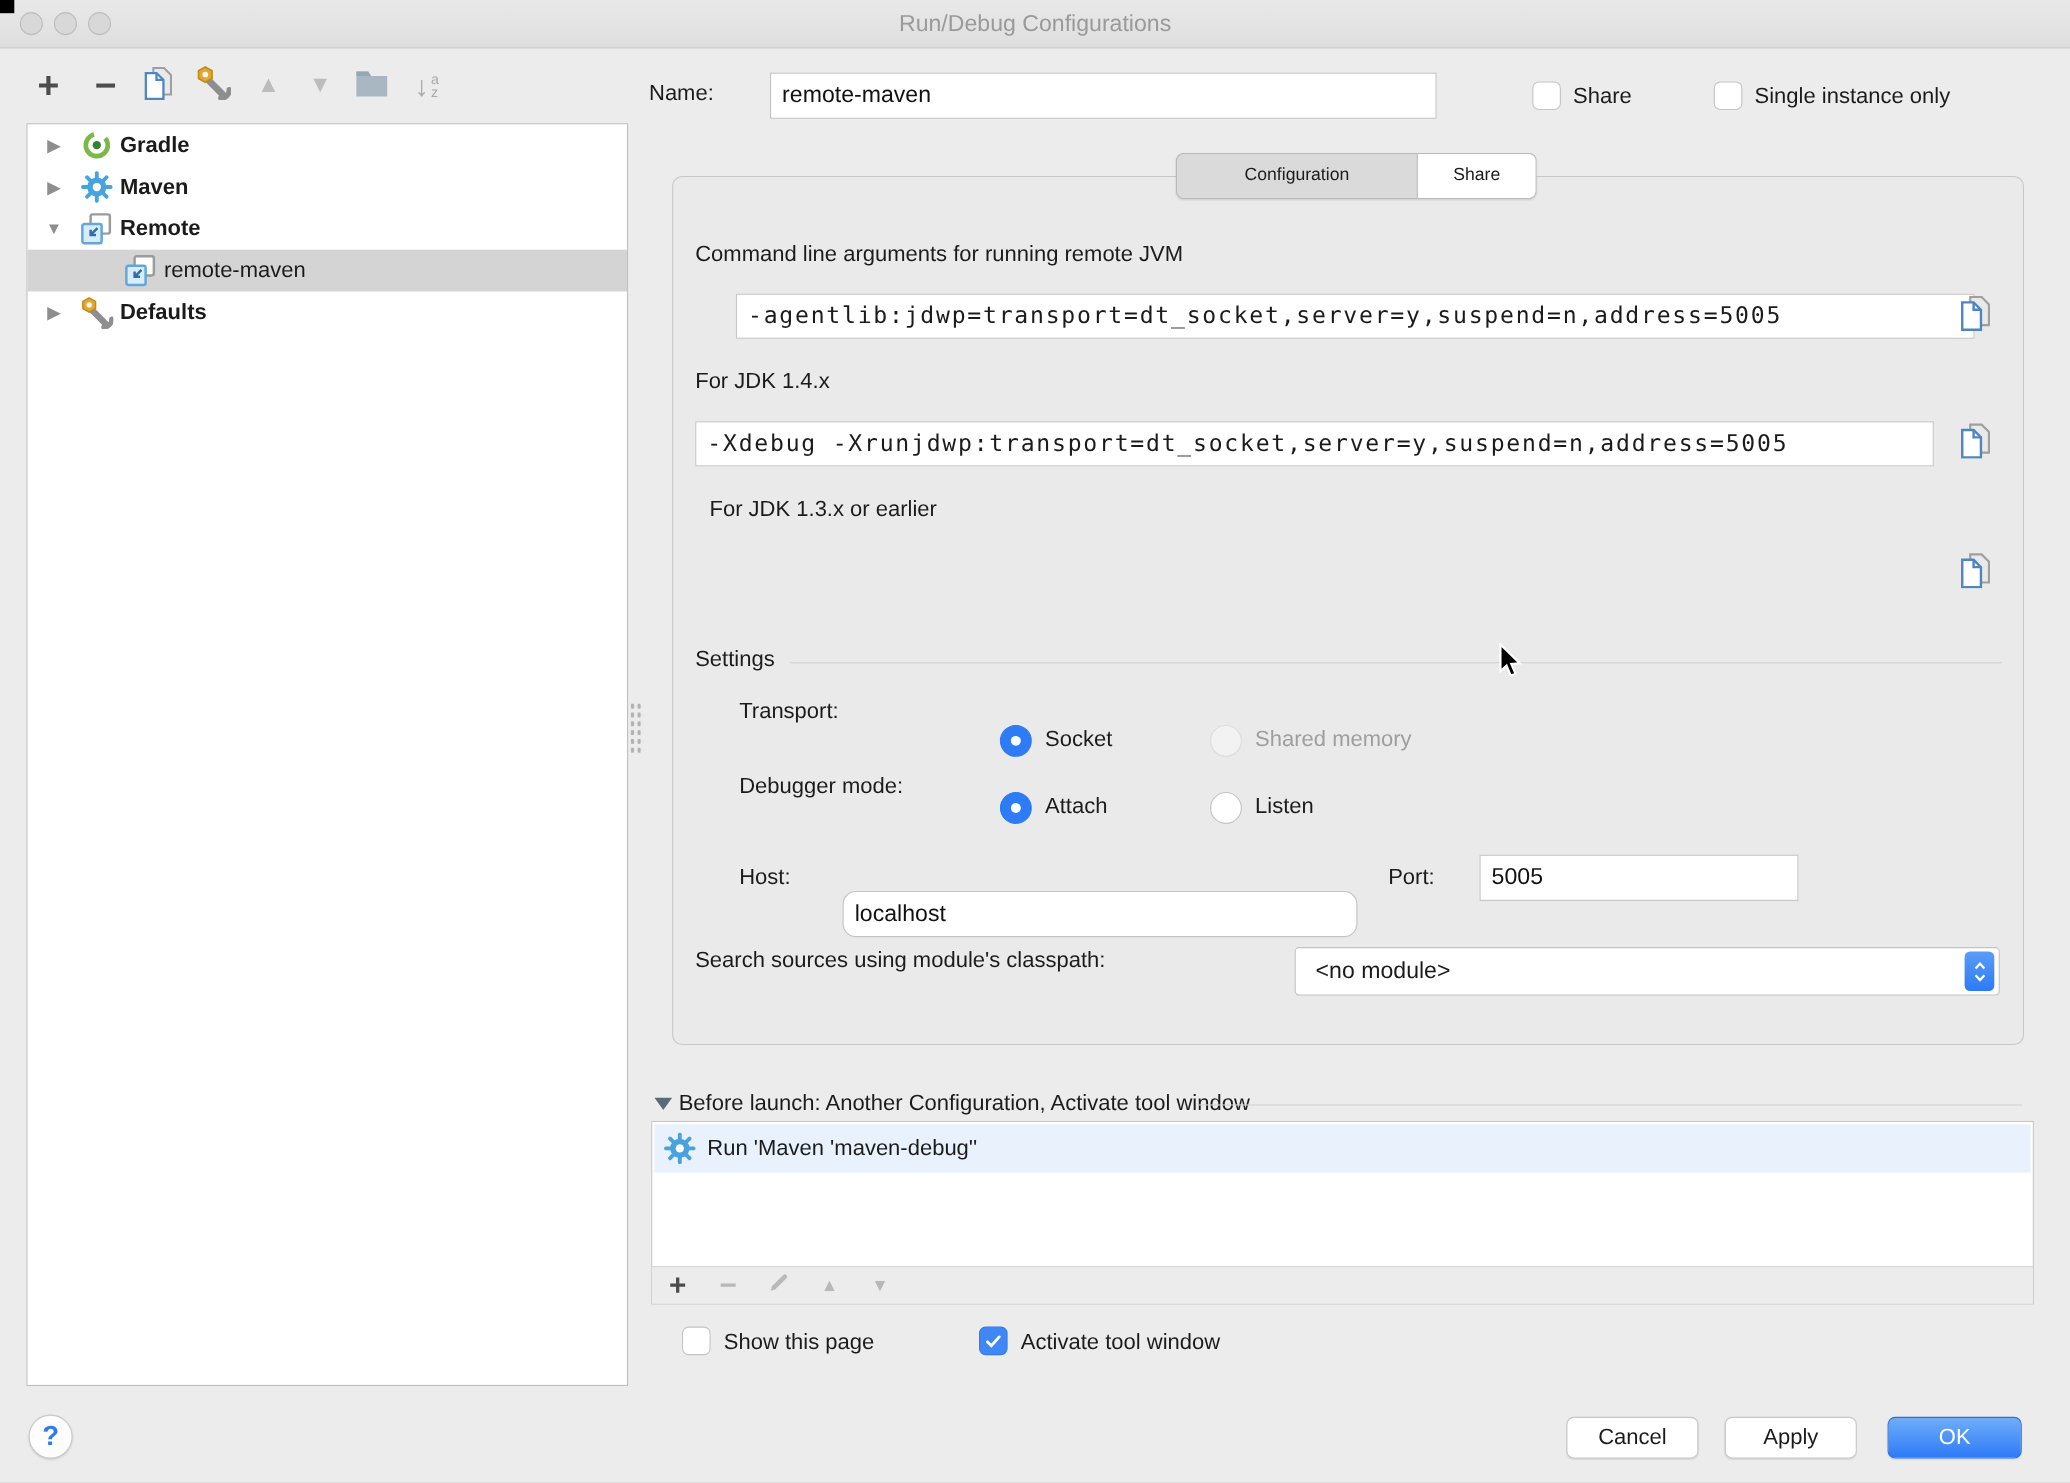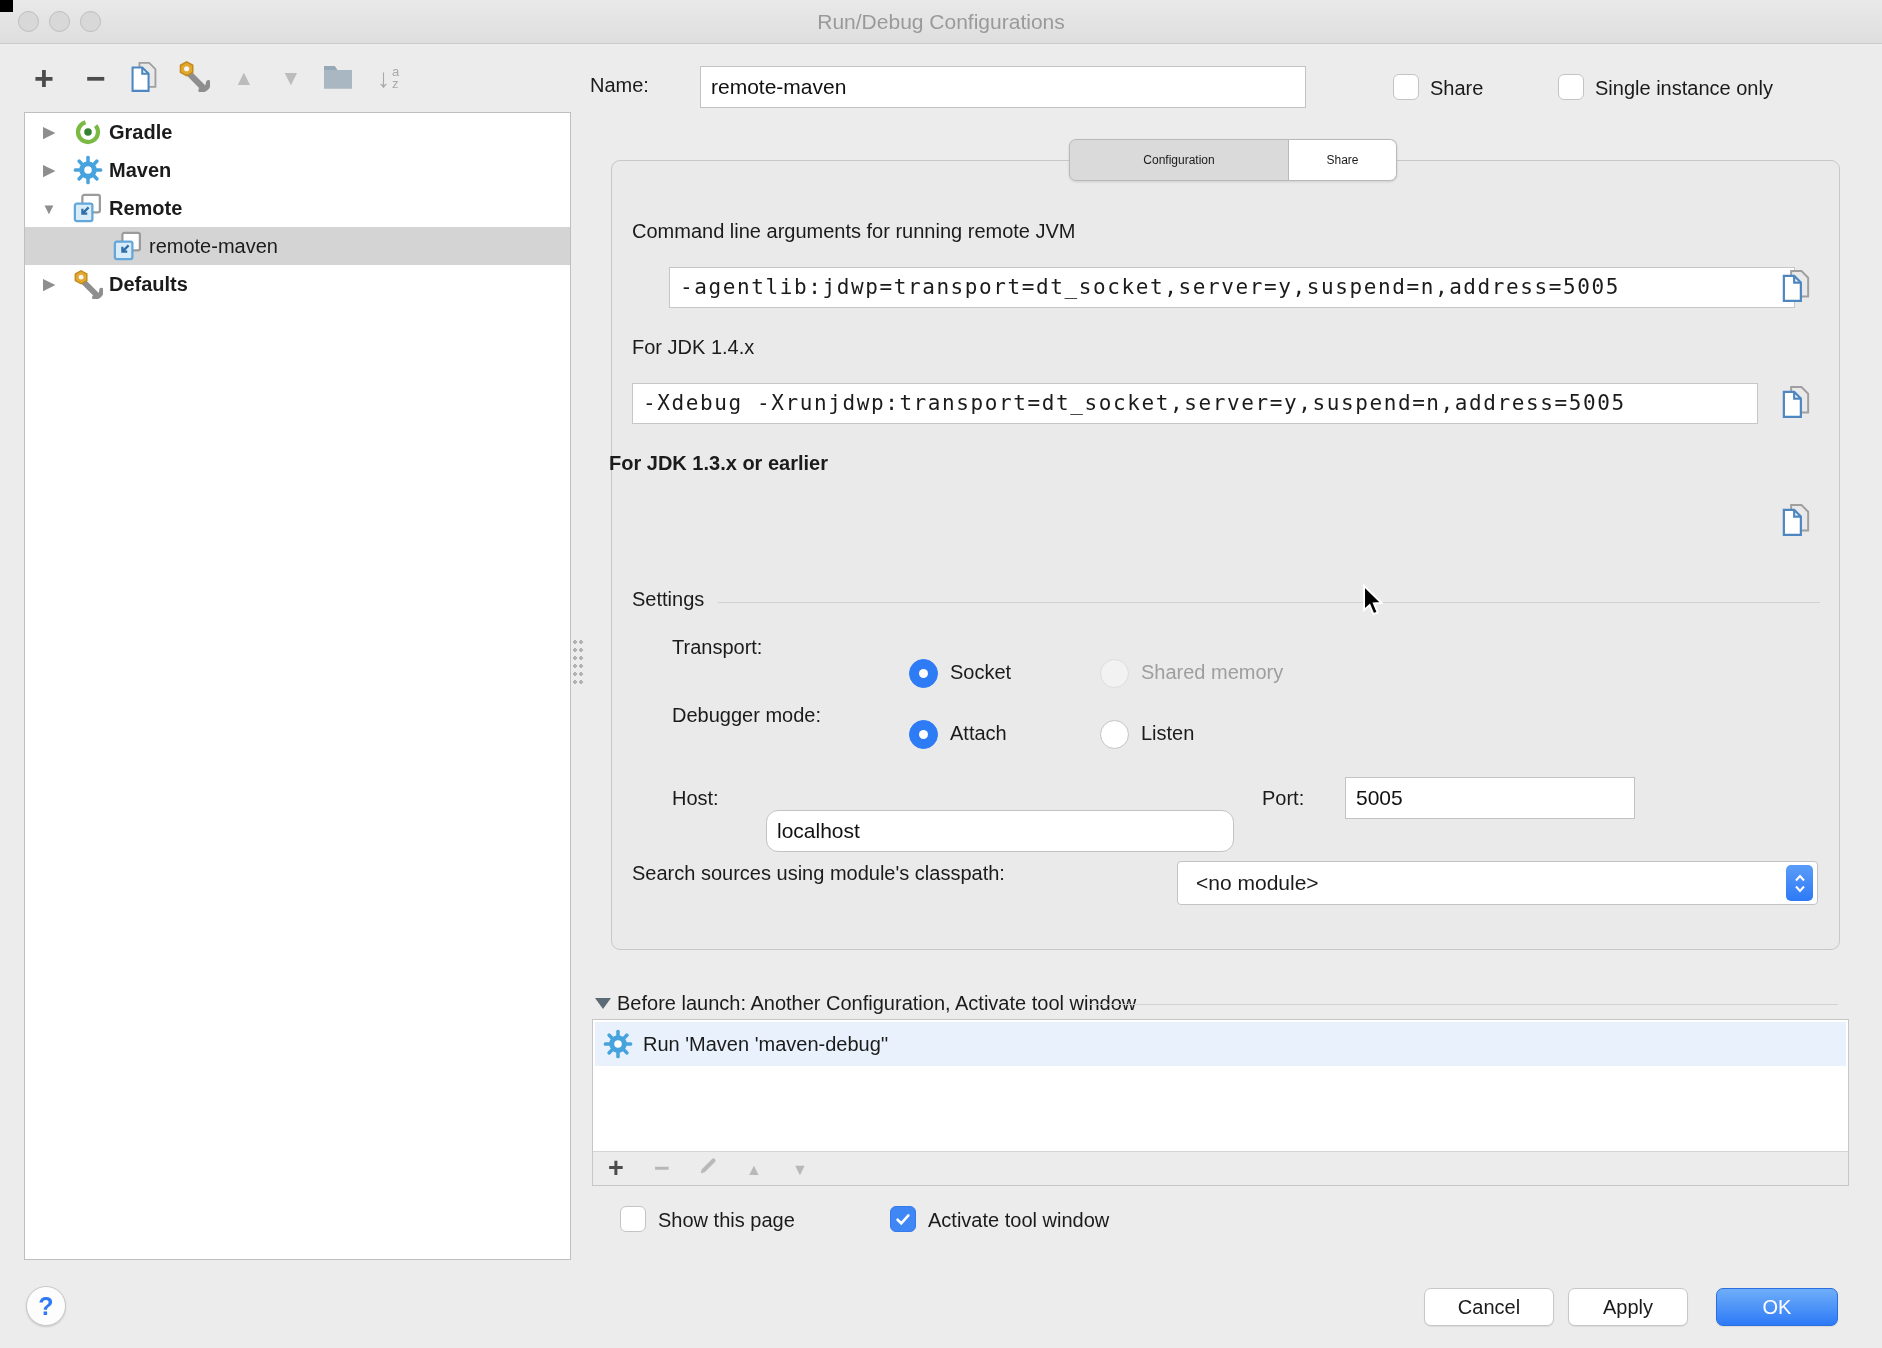--- a/index.html
+++ b/index.html
@@ -35,21 +35,21 @@
      background-image:radial-gradient(#b2b2b2 1.6px,transparent 1.8px);background-size:6px 8px;}
 
   
   .field{background:#fff;border:1px solid #c3c3c3;font-size:21px;padding:0 10px;color:#111;}
   input.field{outline:none;}
   .cb{width:26px;height:26px;border-radius:6px;background:#fff;border:1px solid #c4c4c4;}
   .cb.on{background:#3f87f5;border-color:#3579ec;display:flex;align-items:center;justify-content:center;}
 
   
   .tabs{left:1069px;top:139px;display:flex;z-index:3;filter:drop-shadow(0 1px 1px rgba(0,0,0,0.12));}
-  .tab{height:42px;line-height:40px;text-align:center;font-size:12px;border:1px solid #b9b9b9;}
+  .tab{height:42px;line-height:40px;text-align:center;font-size:16px;border:1px solid #b9b9b9;}
   .tab.active{width:220px;background:#dadada;border-radius:7px 0 0 7px;}
   .tab.inactive{width:108px;background:#ffffff;border-left:none;border-radius:0 7px 7px 0;}
 
   
   .panel{left:611px;top:160px;width:1229px;height:790px;background:#eaeaea;
          border:1px solid #c8c8c8;border-radius:9px;}
   .panelband{left:612px;top:161px;width:1227px;height:34px;background:#e2e2e2;border-radius:8px 8px 0 0;}
   .mono{font-family:"DejaVu Sans Mono",monospace;font-size:21px;letter-spacing:1.6px;white-space:nowrap;overflow:hidden;}
   .monofield{background:#fff;border:1px solid #c6c6c6;padding:0 10px;}
   .lbl{white-space:nowrap;}
@@ -243,21 +243,21 @@
   <div class="abs mono monofield" style="left:632px;top:383px;width:1126px;height:41px;line-height:39px;">-Xdebug -Xrunjdwp:transport=dt_socket,server=y,suspend=n,address=5005</div>
   <div class="abs copybtn" style="left:1778px;top:384px;">
     <span>
       <svg width="32" height="34" viewBox="0 0 26 28">
         <path d="M9 2.5 h8.5 L23 8 V23.5 H9 z" fill="#e9e9e9" stroke="#9f9f9f" stroke-width="1.6"></path>
         <path d="M3 6.5 h8.5 L17 12 V27 H3 z" fill="#fff" stroke="#4d86c0" stroke-width="1.8"></path>
         <path d="M11.5 6.5 V12 H17" fill="none" stroke="#4d86c0" stroke-width="1.8"></path>
       </svg></span>
     </div>
 
-  <div class="abs lbl" style="left:609px;top:452px;font-weight:bold;">For JDK 1.3.x or earlier</div>
+  <div class="abs lbl" style="left:645px;top:452px;">For JDK 1.3.x or earlier</div>
   <div class="abs copybtn" style="left:1778px;top:502px;">
     <span>
       <svg width="32" height="34" viewBox="0 0 26 28">
         <path d="M9 2.5 h8.5 L23 8 V23.5 H9 z" fill="#e9e9e9" stroke="#9f9f9f" stroke-width="1.6"></path>
         <path d="M3 6.5 h8.5 L17 12 V27 H3 z" fill="#fff" stroke="#4d86c0" stroke-width="1.8"></path>
         <path d="M11.5 6.5 V12 H17" fill="none" stroke="#4d86c0" stroke-width="1.8"></path>
       </svg></span>
     </div>
 
   <div class="abs lbl" style="left:632px;top:588px;">Settings</div>
@@ -335,21 +335,21 @@
   <div class="abs cb" style="left:620px;top:1206px;"></div>
   <div class="abs lbl" style="left:658px;top:1209px;">Show this page</div>
   <div class="abs cb on" style="left:890px;top:1206px;">
     <svg width="16" height="13" viewBox="0 0 14 12">
       <path d="M2 6.2 L5.4 9.6 L12 2.2" stroke="#fff" stroke-width="2.4" fill="none" stroke-linecap="round"></path>
     </svg>
     </div>
   <div class="abs lbl" style="left:928px;top:1209px;">Activate tool window</div>
 
   <div class="abs help">?</div>
-  <div class="abs btn" style="left:1424px;top:1288px;width:130px;text-align:center;">Cancel</div>
+  <div class="abs btn" style="left:1424px;top:1288px;width:120px;text-align:center;">Cancel</div>
   <div class="abs btn" style="left:1568px;top:1288px;width:120px;">Apply</div>
   <div class="abs btn primary" style="left:1716px;top:1288px;width:122px;">OK</div>
 
   <div class="abs" style="left:1360px;top:584px;z-index:9;">
     <svg width="26" height="34" viewBox="0 0 13 19">
       <path d="M1.5 1 L1.5 14.6 L4.6 11.8 L6.7 16.9 L9.1 15.9 L7 10.9 L11.3 10.6 Z" fill="#000" stroke="#fff" stroke-width="1.1"></path>
     </svg>
   </div>
 
 </div>

